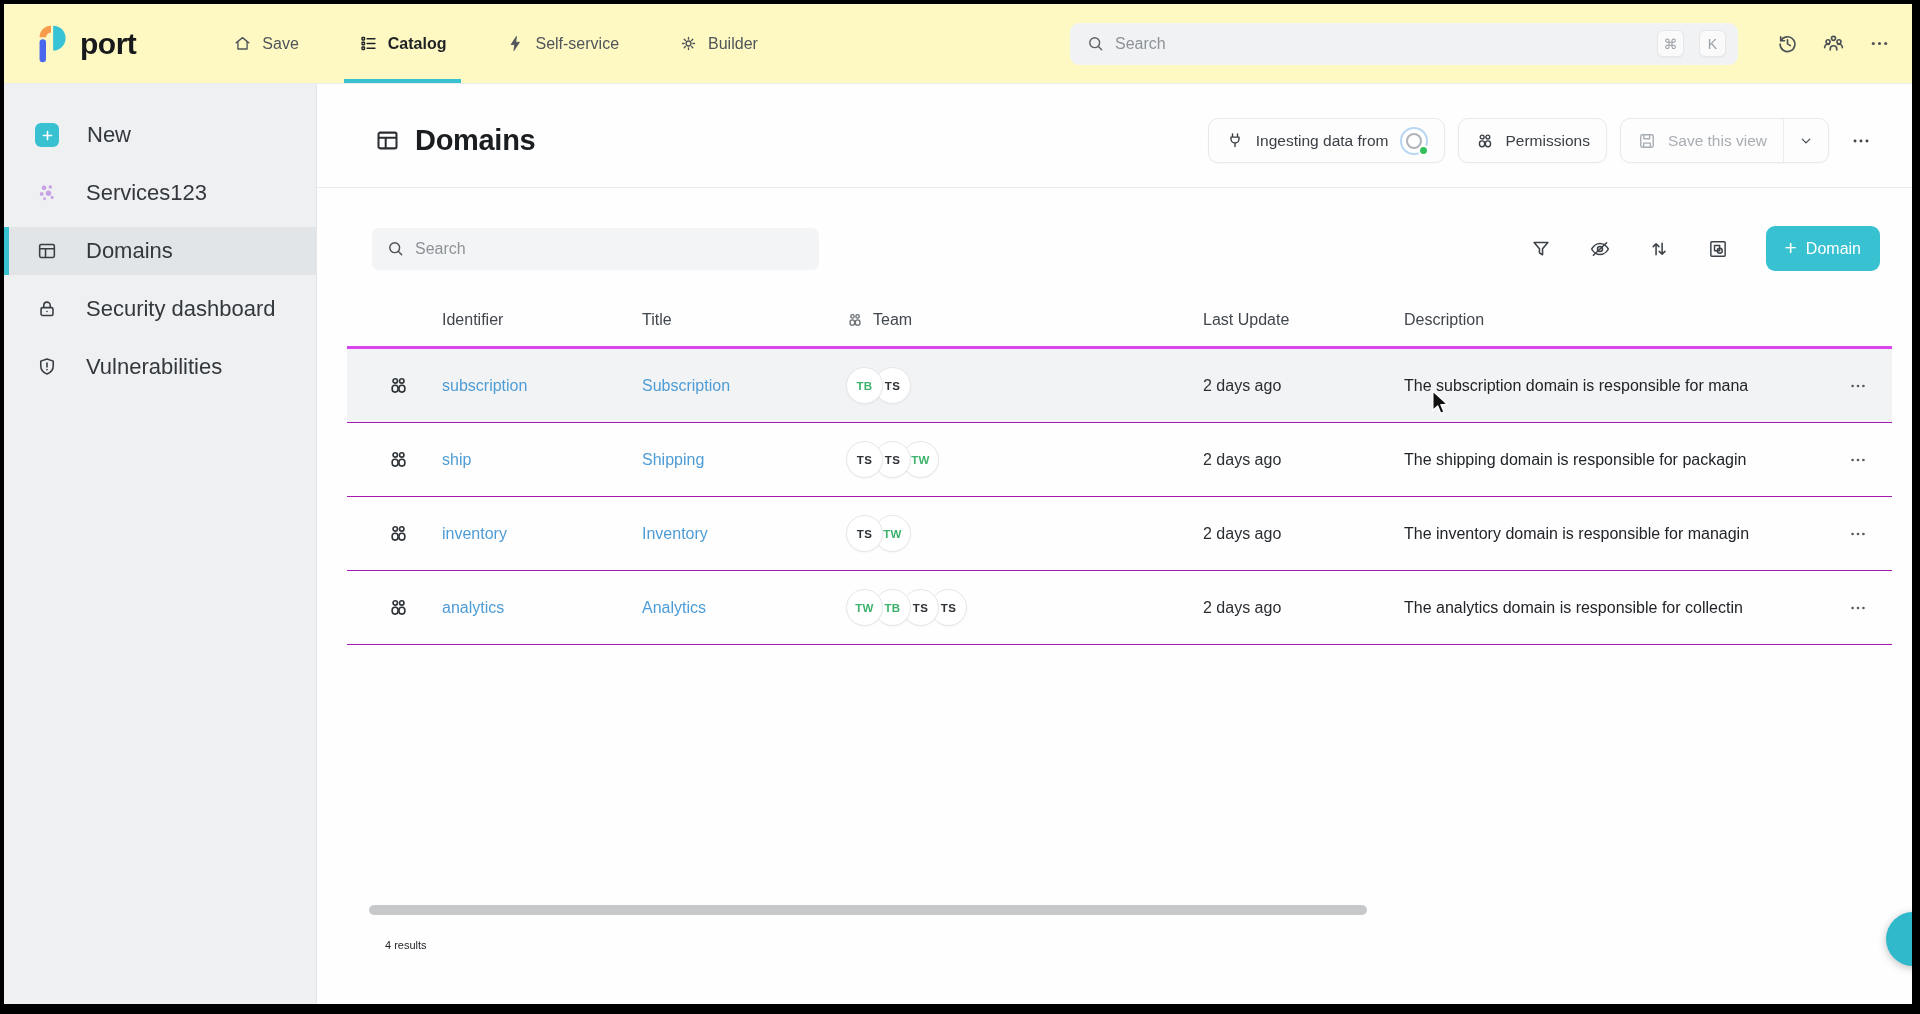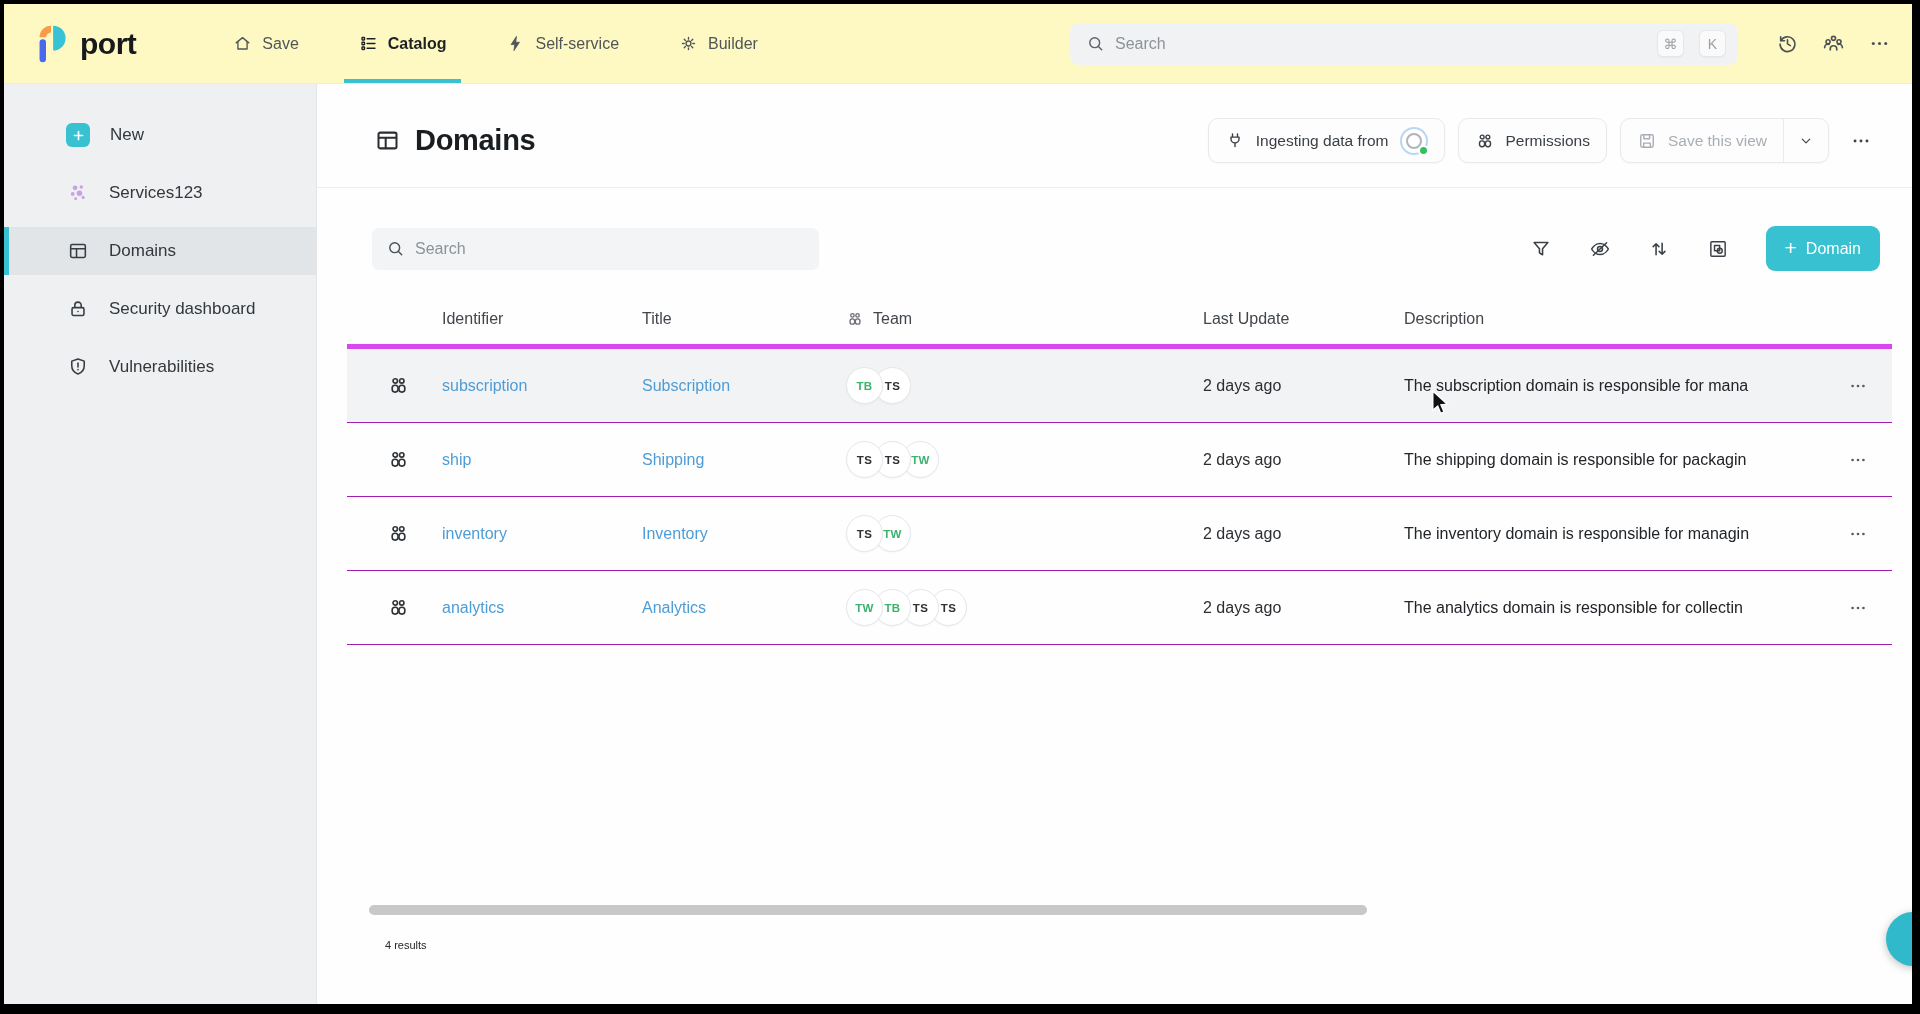--- a/index.html
+++ b/index.html
@@ -50,22 +50,22 @@
     display:flex; align-items:center; justify-content:center; color:#4c5156; cursor:pointer;
   }
   .icon-btn svg { width:23px; height:23px; }
 
   
   .shell { display:flex; height:calc(100% - 80px); }
   .sidebar {
     width:313px; flex:none; background:#eef0f2; border-right:1px solid #e3e5e7; padding-top:27px;
   }
   .side-item {
-    height:48px; margin-bottom:10px; display:flex; align-items:center; gap:20px;
-    padding-left:58px; font-size:17px; color:#33383d; cursor:pointer;
+    height:48px; margin-bottom:10px; display:flex; align-items:center; gap:28px;
+    padding-left:27px; font-size:22px; color:#33383d; cursor:pointer;
     border-left:5px solid transparent;
   }
   .side-item svg { width:22px; height:22px; color:#383d43; flex:none; }
   .side-item.active { background:#e2e5e7; border-left-color:var(--accent); font-weight:500; }
   .new-badge {
     width:24px; height:24px; border-radius:6px; background:var(--accent);
     display:flex; align-items:center; justify-content:center; flex:none; margin-left:-1px;
   }
   .new-badge svg { width:15px; height:15px; color:#fff; }
 
@@ -119,21 +119,21 @@
   .add-btn {
     margin-left:11px; height:45px; padding:0 19px; border:none; border-radius:9px;
     background:var(--accent); color:#fff; font-size:16px; font-weight:500;
     display:flex; align-items:center; gap:9px; cursor:pointer;
   }
   .add-btn .plus { font-size:21px; font-weight:400; line-height:1; margin-top:-2px; }
 
   
   .table { margin:23px 30px 0 30px; }
   .tgrid { display:grid; grid-template-columns:95px 200px 204px 357px 201px 436px 52px 1fr; align-items:center; }
-  .thead { height:55px; border-bottom:5px solid #d946ef; color:#41464c; font-size:16px; }
+  .thead { height:55px; border-bottom:3px solid #d946ef; color:#41464c; font-size:16px; }
   .th { display:flex; align-items:center; gap:9px; }
   .th svg { width:18px; height:18px; color:#6b7075; }
   .trow { height:74px; border-bottom:1px solid #a21caf; font-size:16px; cursor:pointer; }
   .trow.hl { background:#f2f3f4; }
   .cell-icon { display:flex; justify-content:flex-start; padding-left:40px; }
   .cell-icon svg { width:23px; height:23px; color:#2e3338; }
   .link { color:var(--link); text-decoration:none; }
   .team-cell { display:flex; align-items:center; }
   .avatar {
     width:37px; height:37px; border-radius:50%; background:#fff; border:1px solid #e4e6e8;

